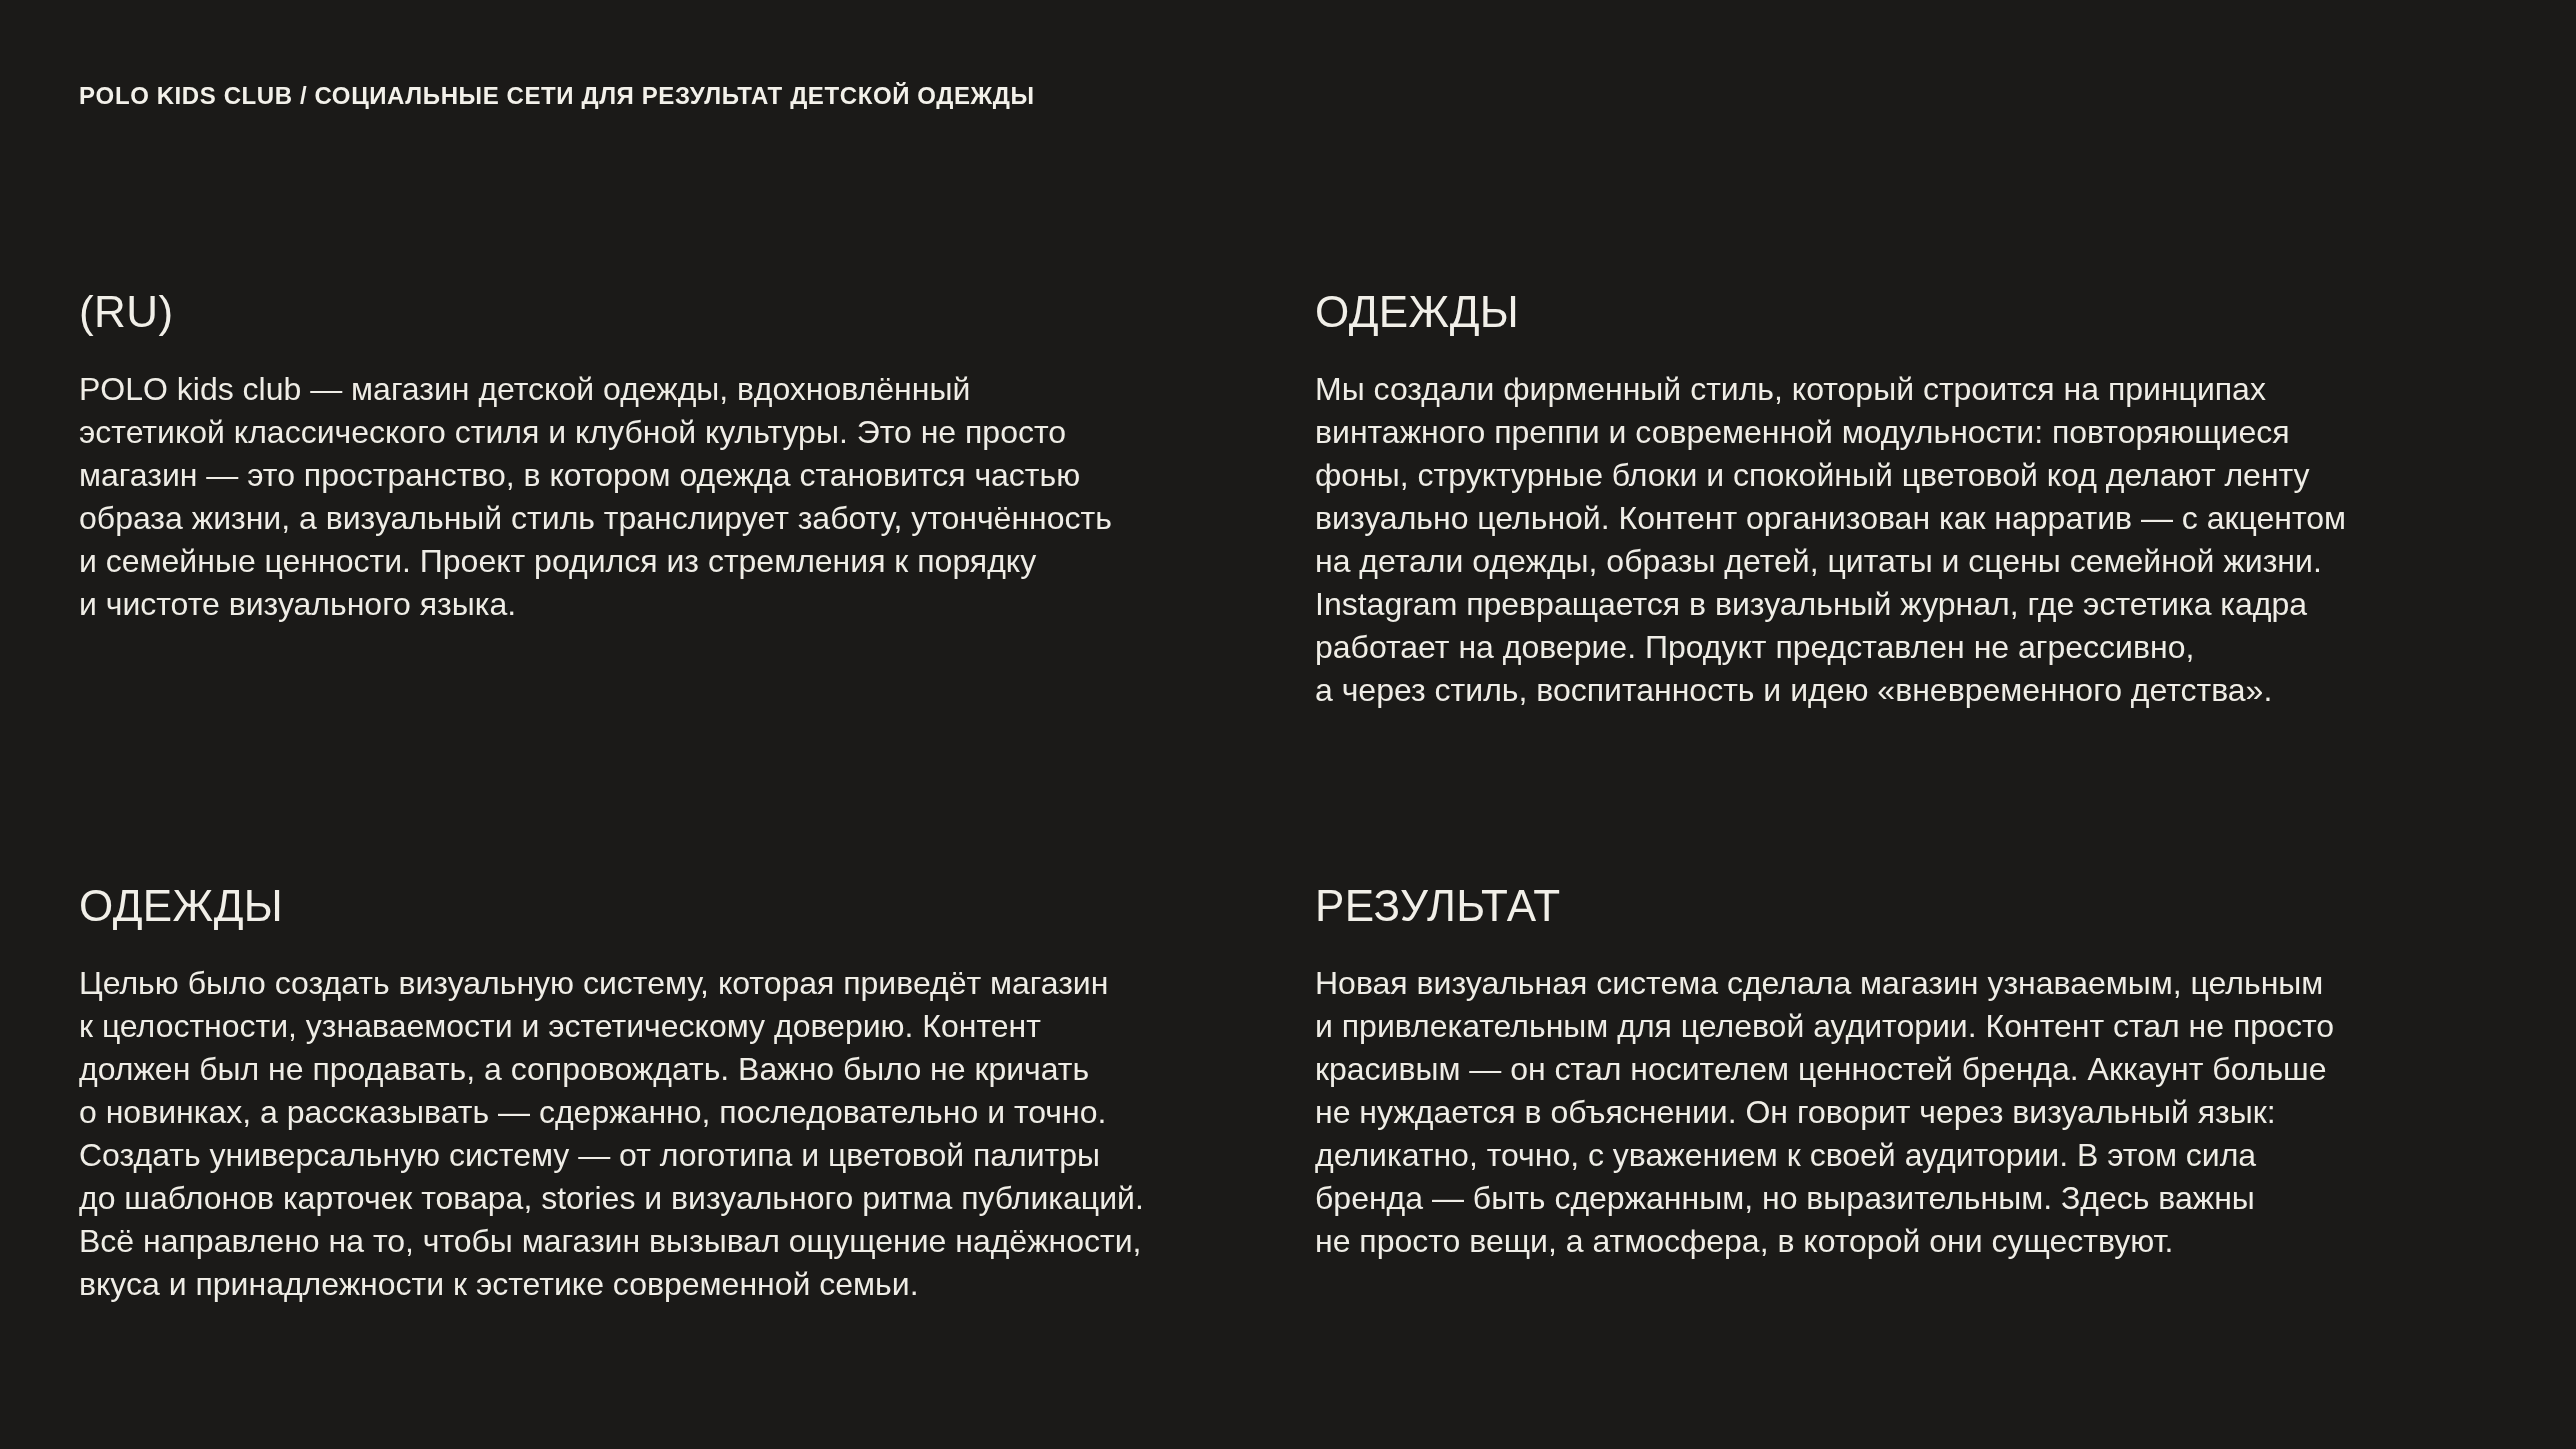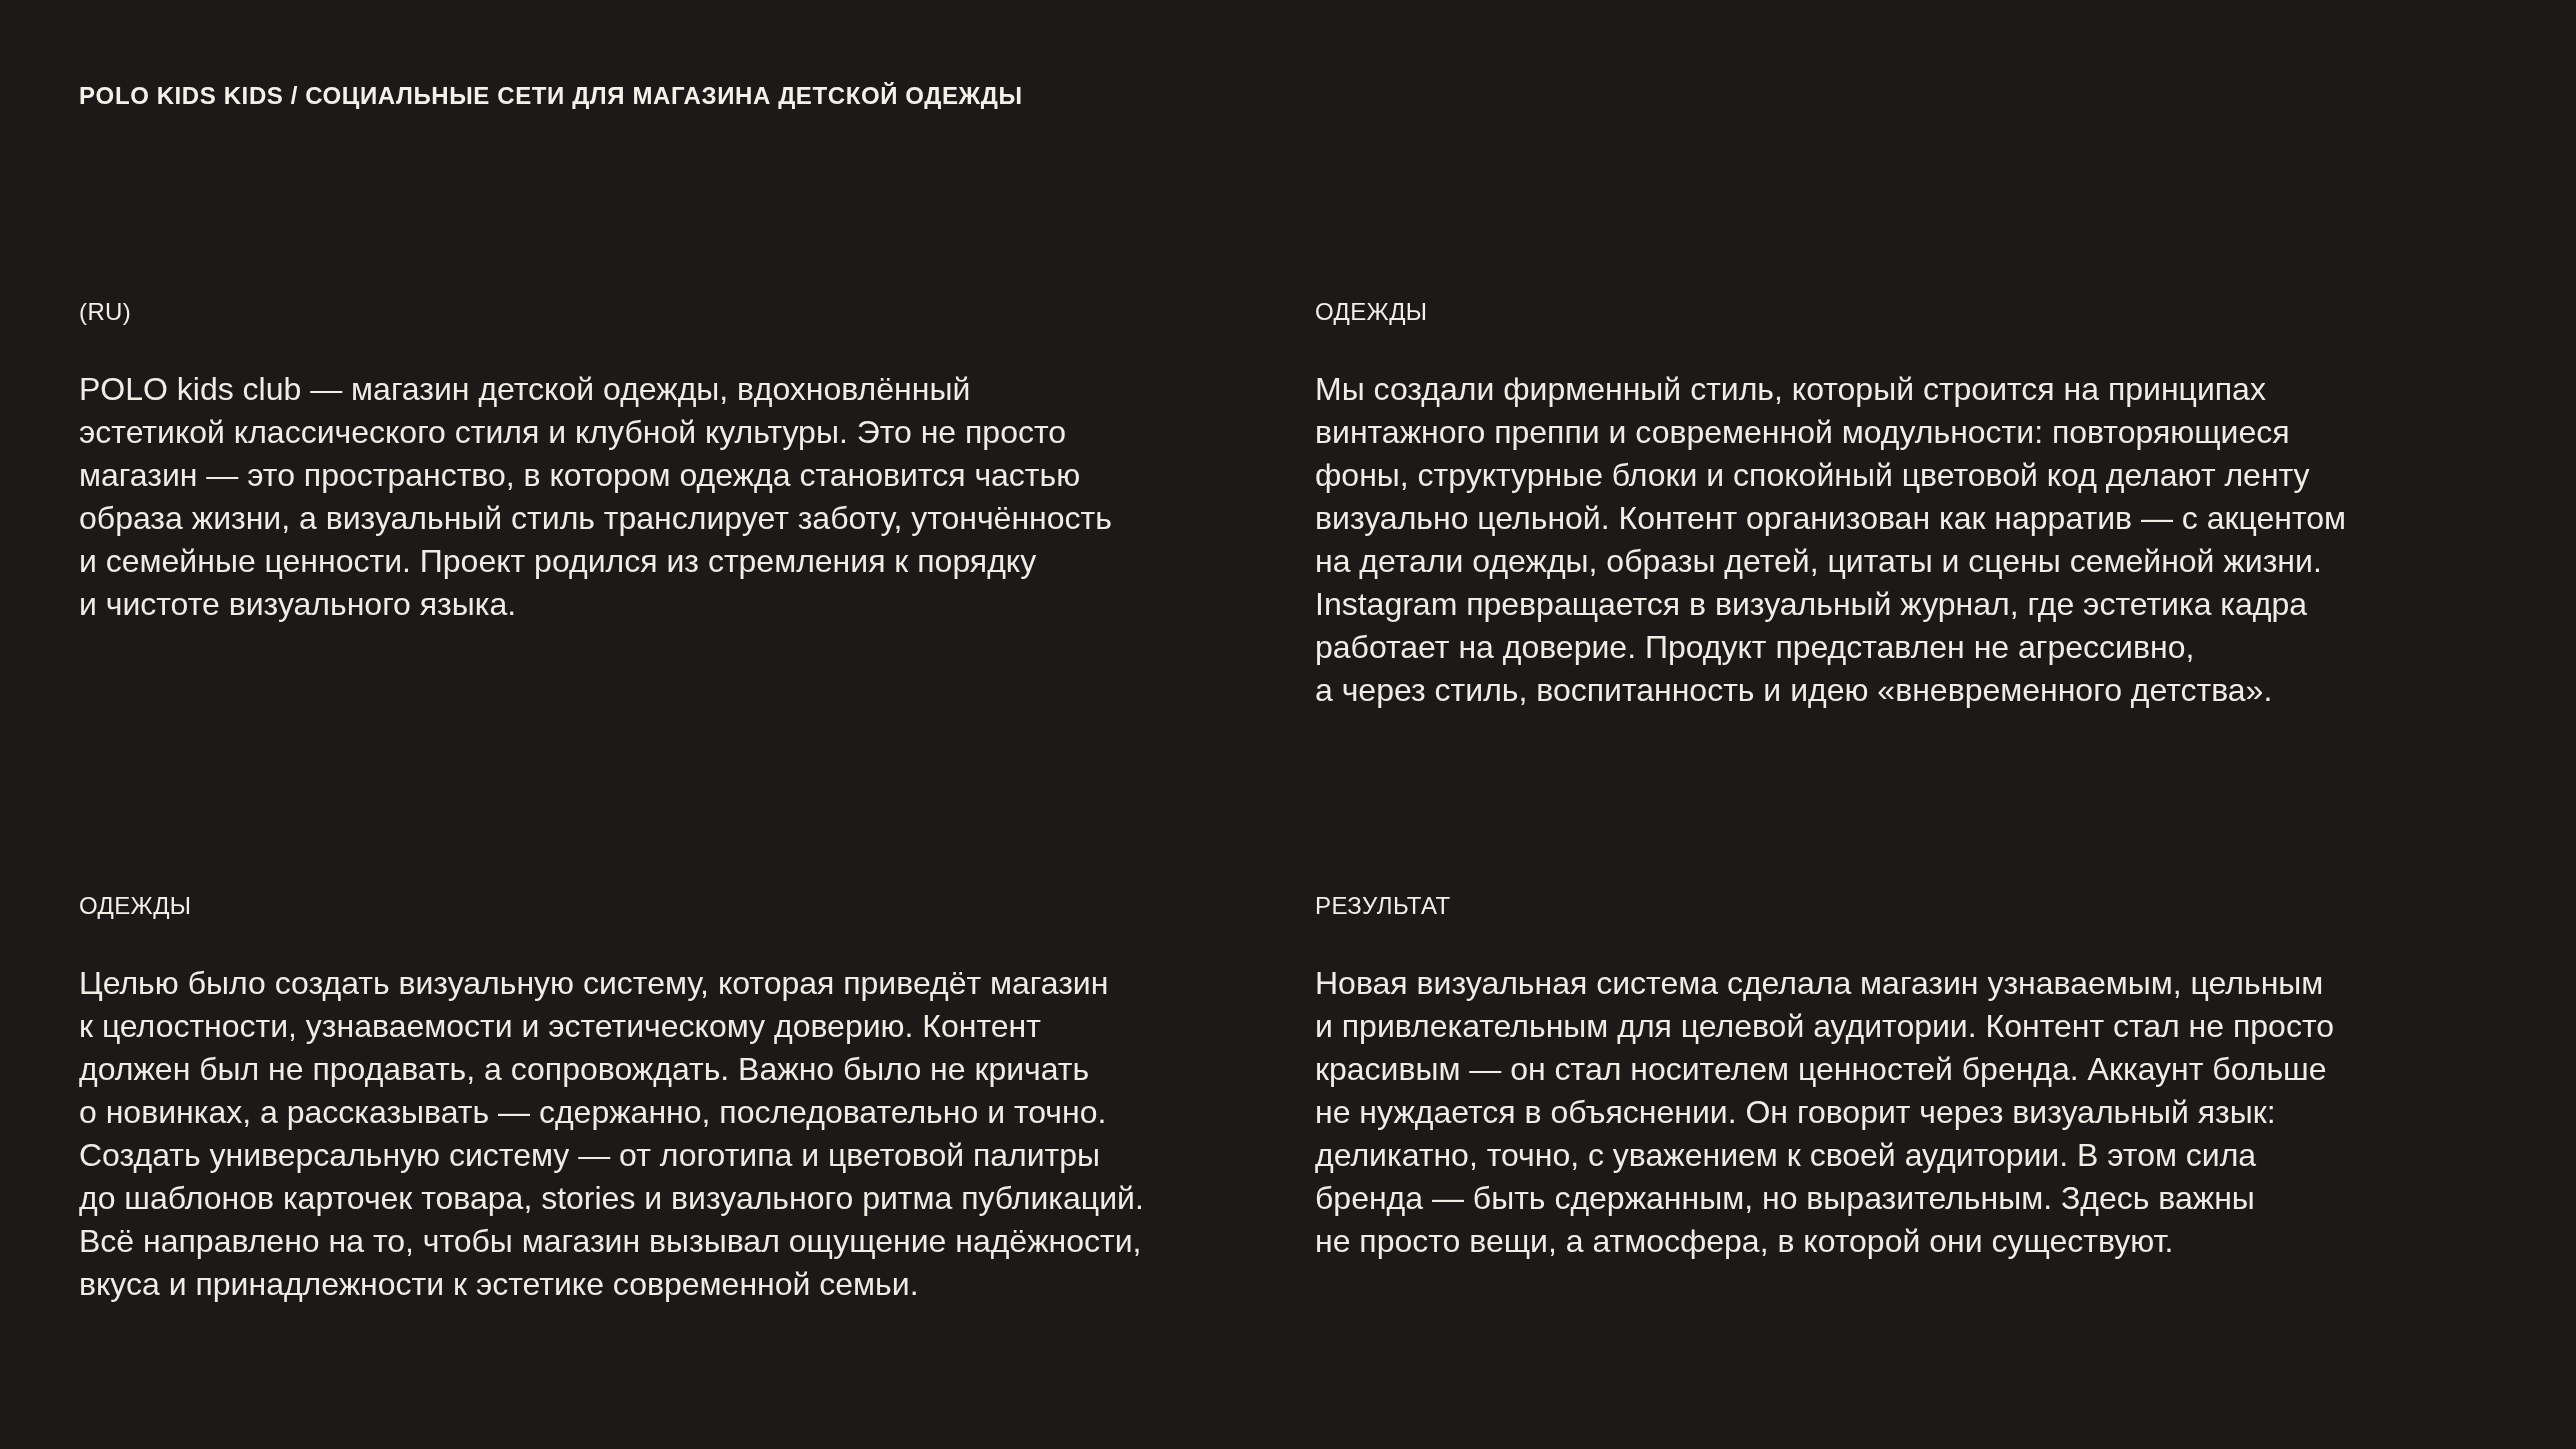--- a/index.html
+++ b/index.html
@@ -30,21 +30,21 @@
     line-height: 29px;
     color: #f3f1ea;
     white-space: nowrap;
   }
 
   .block {
     position: absolute;
   }
 
   .block h2 {
-    font-size: 24px;
+    font-size: 44px;
     font-weight: 400;
     line-height: 43px;
     letter-spacing: 0.4px;
     color: #f1efe8;
     margin-bottom: 35px;
   }
 
   .block p {
     font-size: 32px;
     font-weight: 400;
@@ -56,21 +56,21 @@
   .pos-ru       { left: 79px;   top: 290px;  }
   .pos-solution { left: 1315px; top: 290px;  }
   .pos-task     { left: 79px;   top: 884px; }
   .pos-result   { left: 1315px; top: 884px; }
 </style>
 </head>
 <body>
 
 <div class="page">
 
-  <div class="site-header">POLO KIDS KIDS / СОЦИАЛЬНЫЕ СЕТИ ДЛЯ МАГАЗИНА ДЕТСКОЙ ОДЕЖДЫ</div>
+  <div class="site-header">POLO KIDS CLUB / СОЦИАЛЬНЫЕ СЕТИ ДЛЯ РЕЗУЛЬТАТ ДЕТСКОЙ ОДЕЖДЫ</div>
 
   <section class="block pos-ru">
     <h2>(RU)</h2>
     <p>POLO kids club — магазин детской одежды, вдохновлённый
 эстетикой классического стиля и клубной культуры. Это не просто
 магазин — это пространство, в котором одежда становится частью
 образа жизни, а визуальный стиль транслирует заботу, утончённость
 и семейные ценности. Проект родился из стремления к порядку
 и чистоте визуального языка.</p>
   </section>

